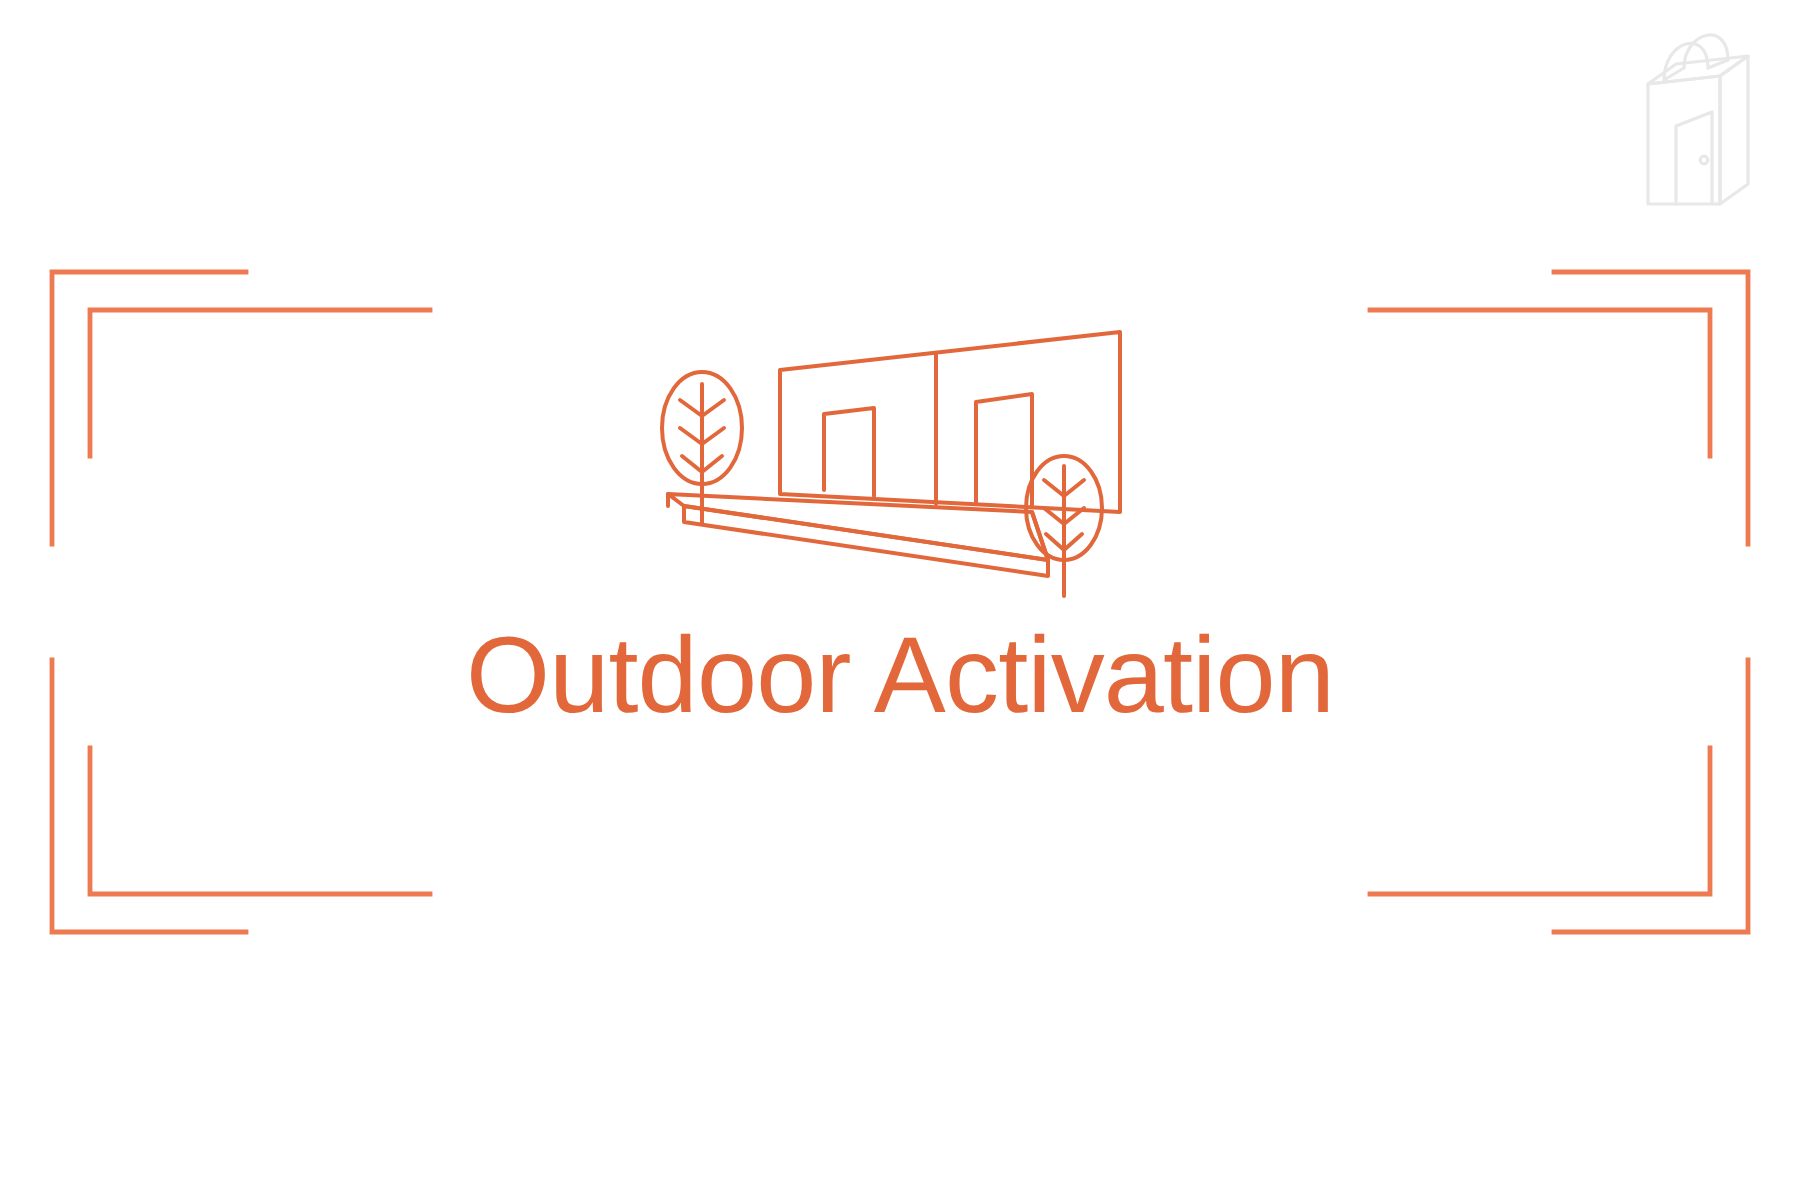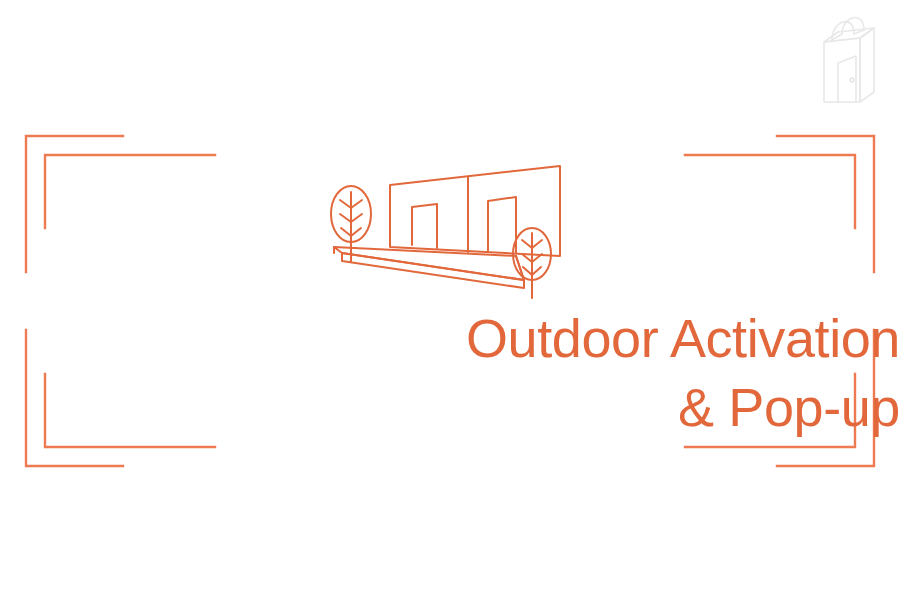--- a/index.html
+++ b/index.html
@@ -62,21 +62,21 @@
     width: 100%;
     height: 100%;
   }
 
   
   .title-block {
     position: absolute;
     left: 0;
     right: 0;
     top: 304px;
-    text-align: right;
+    text-align: center;
   }
   .title-line {
     display: block;
     color: #E2683C;
     font-family: "Liberation Sans", sans-serif;
     font-size: 54px;
     font-weight: 500;
     line-height: 69px;
     letter-spacing: -0.4px;
     white-space: nowrap;
@@ -159,16 +159,15 @@
         <path d="M212 81 L212 146"></path>
         <path d="M212 96 L202 88 M212 96 L222 88"></path>
         <path d="M212 110 L202 102 M212 110 L222 102"></path>
         <path d="M212 123 L203 115 M212 123 L221 115"></path>
       </g>
     </svg>
   </div>
 
   <div class="title-block">
     <span class="title-line">Outdoor Activation</span>
-    <span class="title-line">&amp; Pop-up</span>
   </div>
 
 </div>
 
 </body></html>

